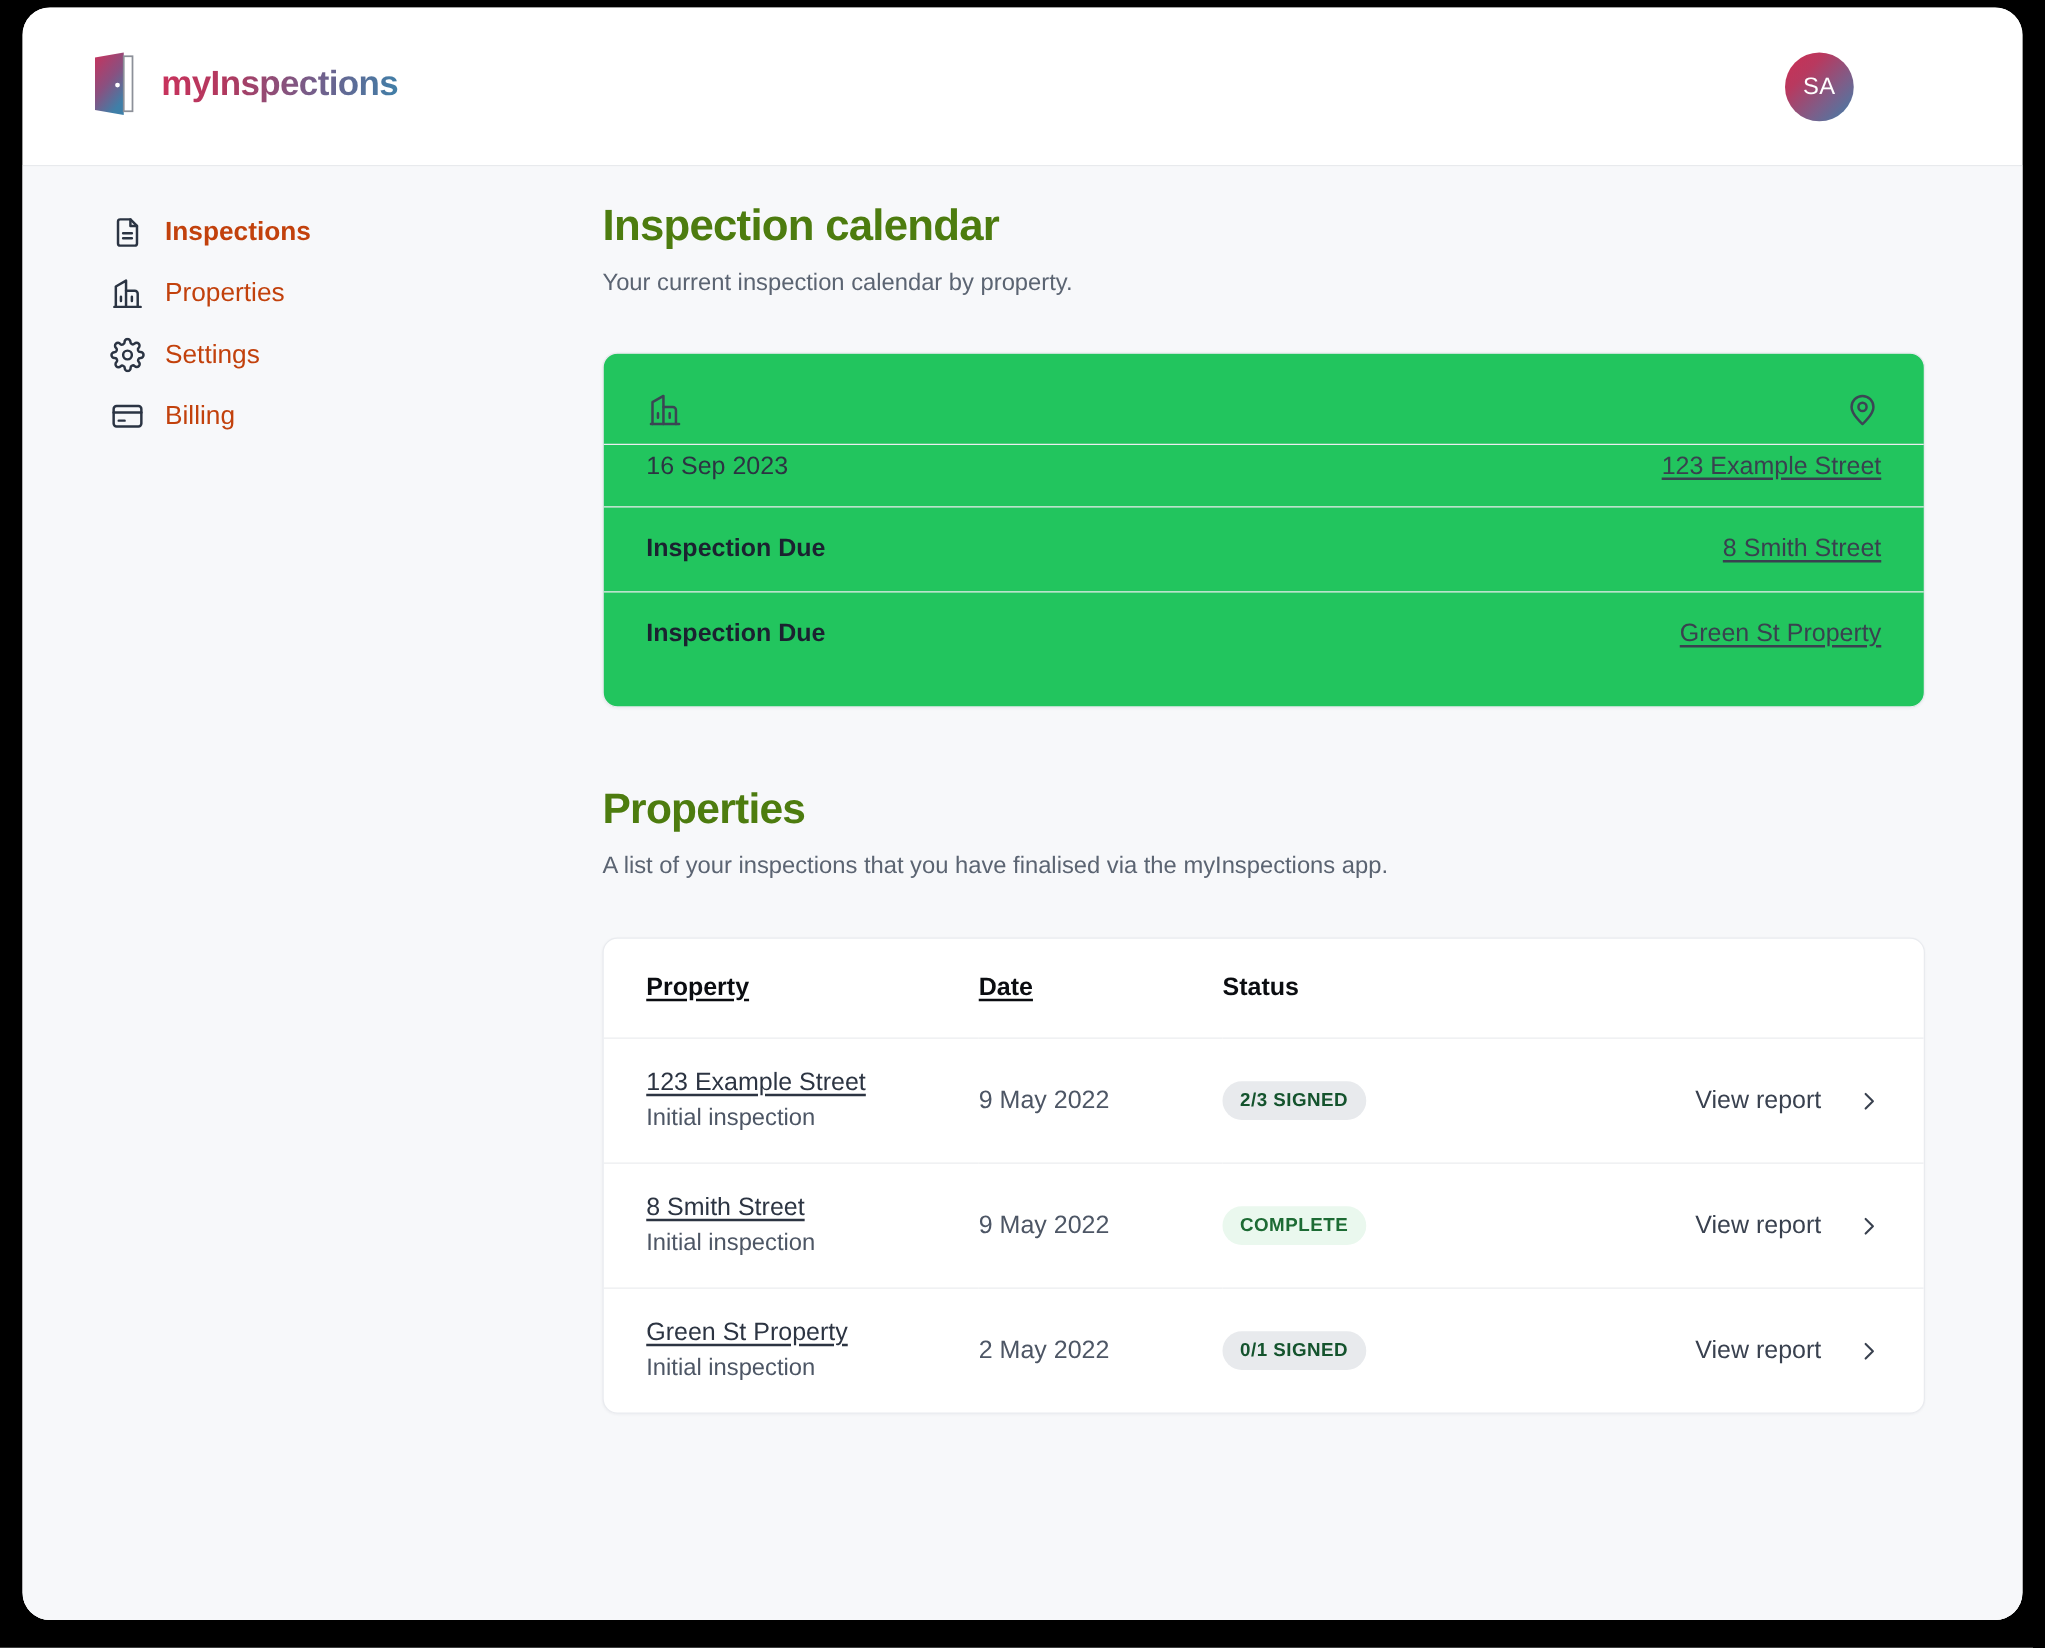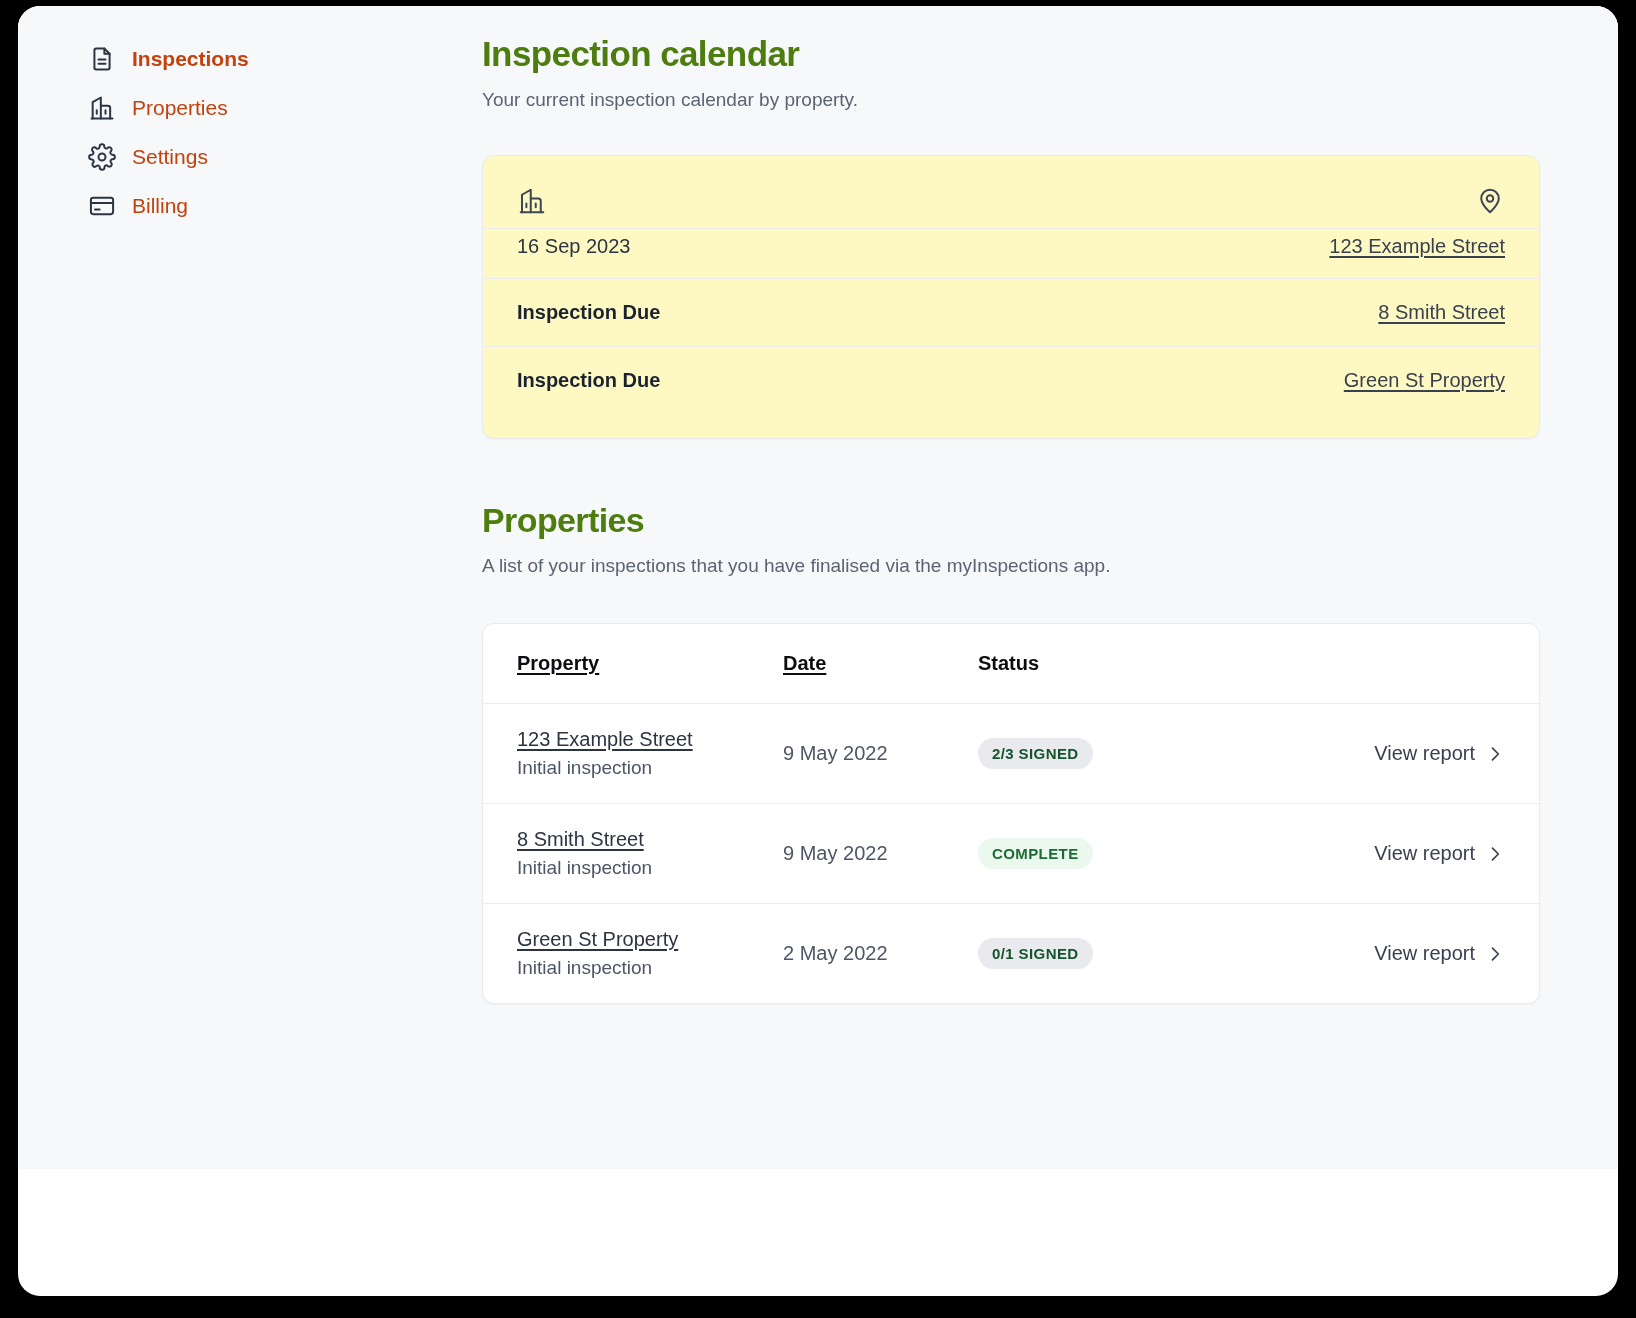--- a/index.html
+++ b/index.html
@@ -107,21 +107,21 @@
   }
   .page-sub {
     margin-top: 15px;
     font-size: 19px;
     color: #5b6472;
   }
 
   
   .card {
     margin-top: 44px;
-    background: #fef9c3;
+    background: #22c55e;
     border: 1px solid #e9ebef;
     border-radius: 12px;
     box-shadow: 0 1px 2px rgba(16, 24, 40, 0.04);
   }
   .card-head {
     display: flex;
     align-items: center;
     justify-content: space-between;
     padding: 30px 34px 12px 34px;
   }
@@ -209,33 +209,55 @@
     font-size: 15px;
     font-weight: bold;
     letter-spacing: 0.4px;
   }
   .badge.gray  { background: #e8eaed; color: #14532d; }
   .badge.green { background: #eaf8ee; color: #1d6b34; }
 
   .view-report {
     display: inline-flex;
     align-items: center;
-    gap: 10px;
+    gap: 28px;
     font-size: 20px;
     color: #39414f;
     cursor: pointer;
     white-space: nowrap;
   }
   .view-report svg { display: block; }
 </style>
 </head>
 <body>
 
 <div class="device">
 
+  <div class="topbar">
+    <div class="brand">
+      <span class="brand-logo">
+        <svg viewBox="0 0 42 52" width="42" height="52">
+          <defs>
+            <linearGradient id="doorGrad" x1="0" y1="0" x2="0.55" y2="1">
+              <stop offset="0%" stop-color="#c9325c"></stop>
+              <stop offset="55%" stop-color="#8a5080"></stop>
+              <stop offset="100%" stop-color="#3f7fa8"></stop>
+            </linearGradient>
+          </defs>
+          <path d="M3 5 L26 1 L26 51 L3 47 Z" fill="url(#doorGrad)"></path>
+          <rect x="26" y="4" width="7" height="44" fill="#ffffff" stroke="#8c9099" stroke-width="1.4"></rect>
+          <circle cx="21" cy="27" r="1.9" fill="#ffffff"></circle>
+        </svg>
+      </span>
+      <span class="brand-name">myInspections</span>
+    </div>
+    <div class="avatar">
+      <span>SA</span>
+    </div>
+  </div>
 
   <div class="shell">
 
     <nav class="sidebar">
 
       <div class="nav-item active">
         <span class="nav-icon">
           <svg viewBox="0 0 24 24" fill="none" stroke="currentColor" stroke-width="1.7" stroke-linecap="round" stroke-linejoin="round">
             <path d="M14 3H7a1.5 1.5 0 0 0-1.5 1.5v15A1.5 1.5 0 0 0 7 21h10a1.5 1.5 0 0 0 1.5-1.5V7.5z"></path>
             <path d="M14 3v4.5h4.5"></path>

